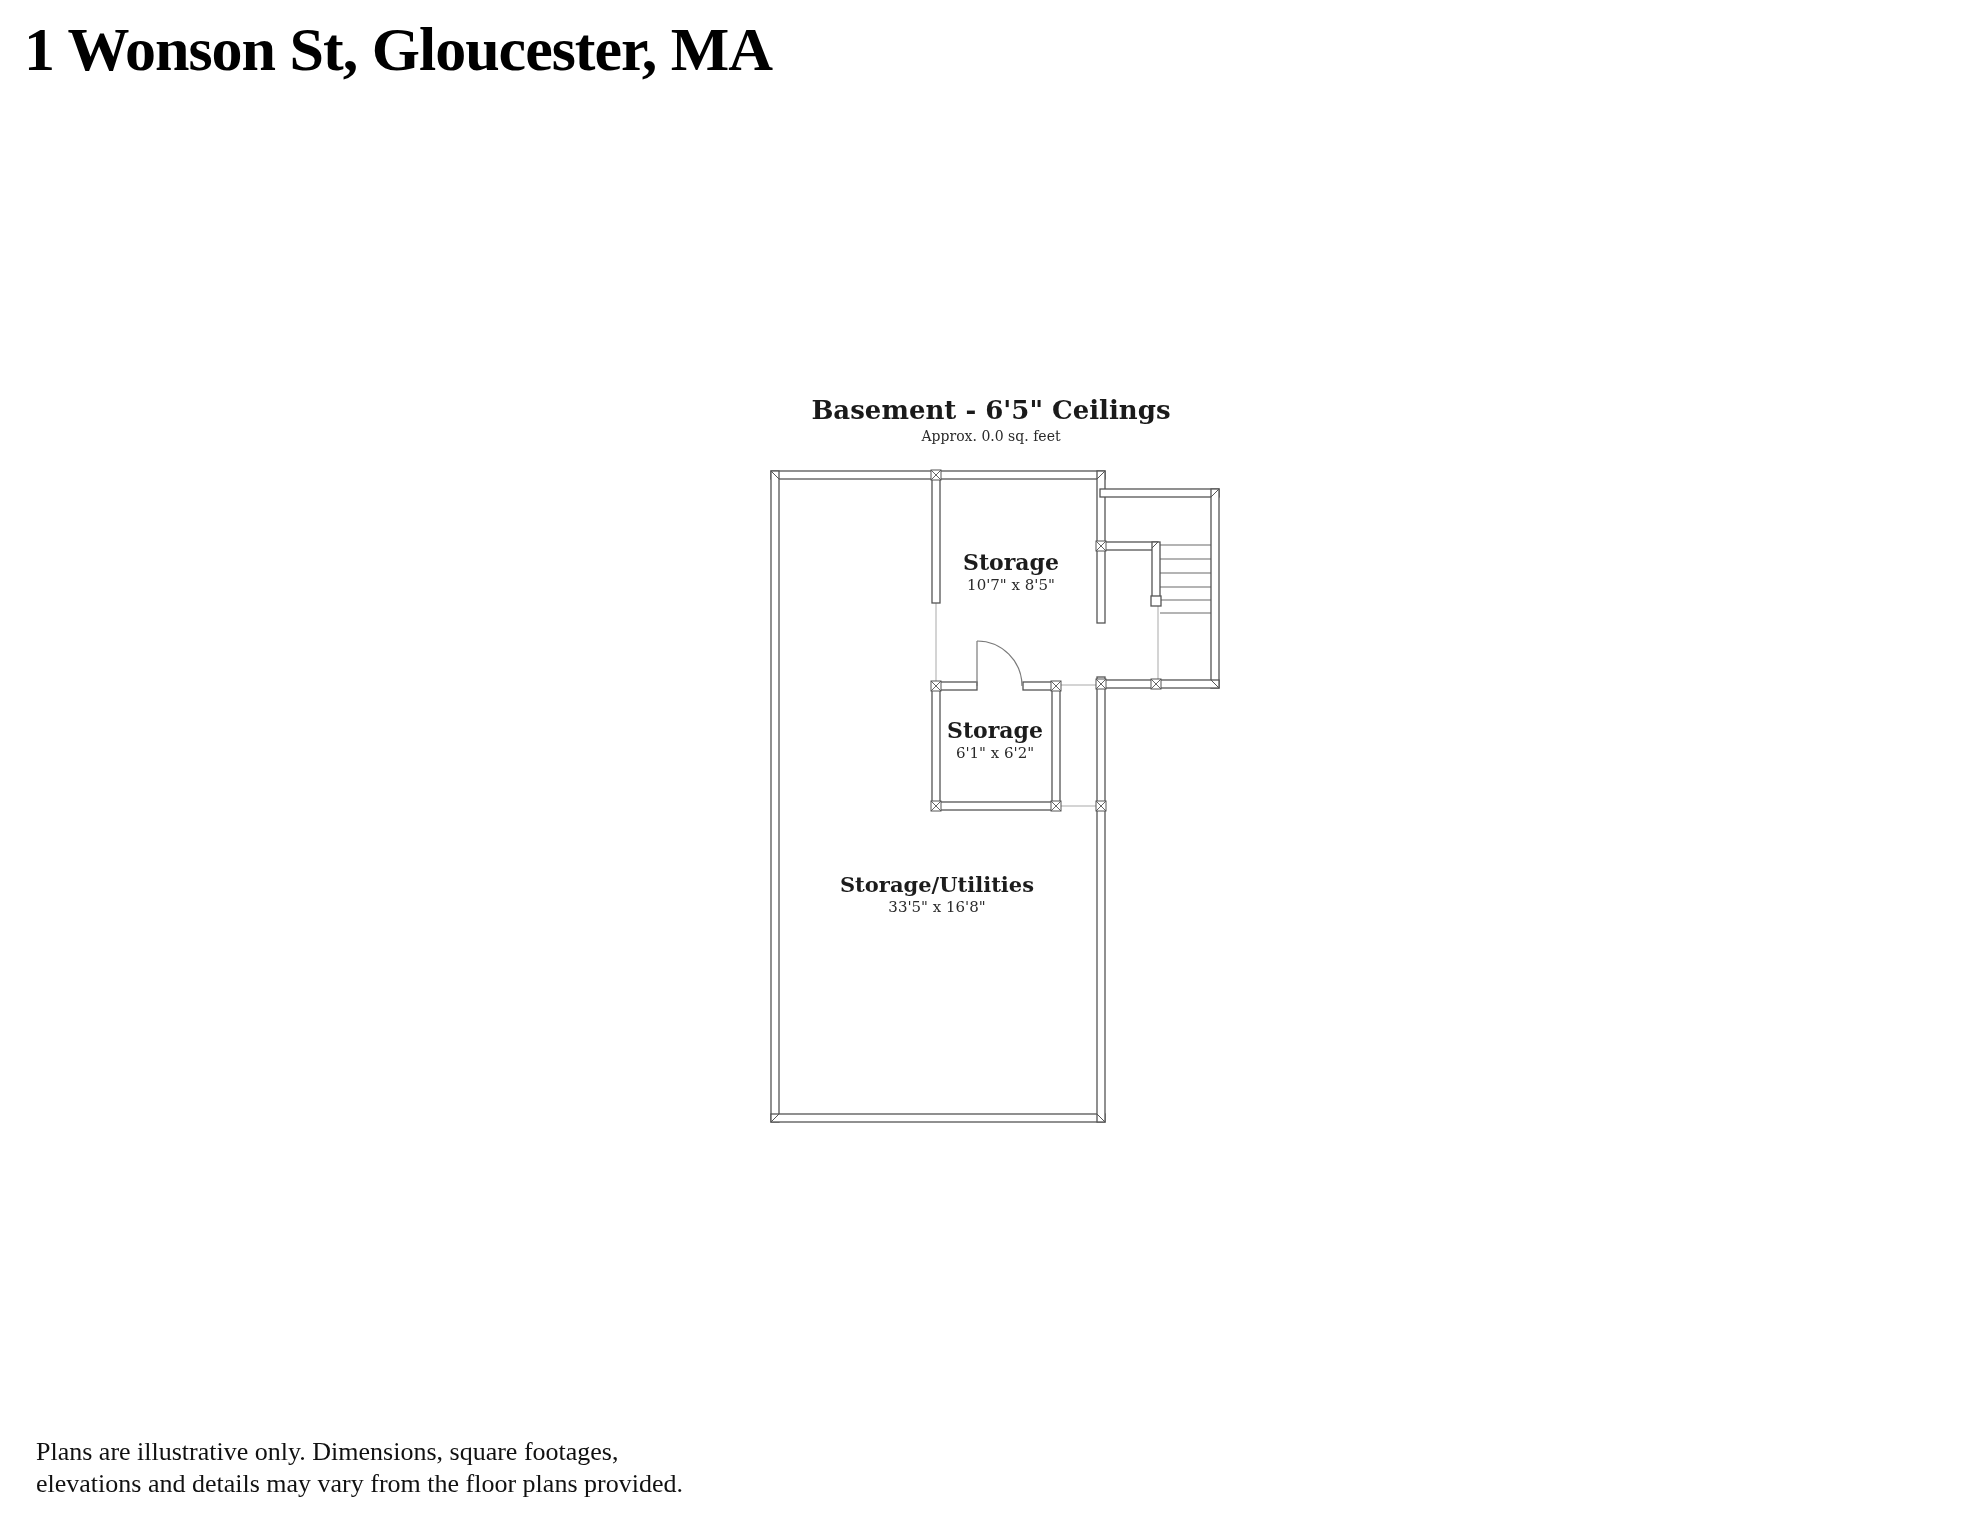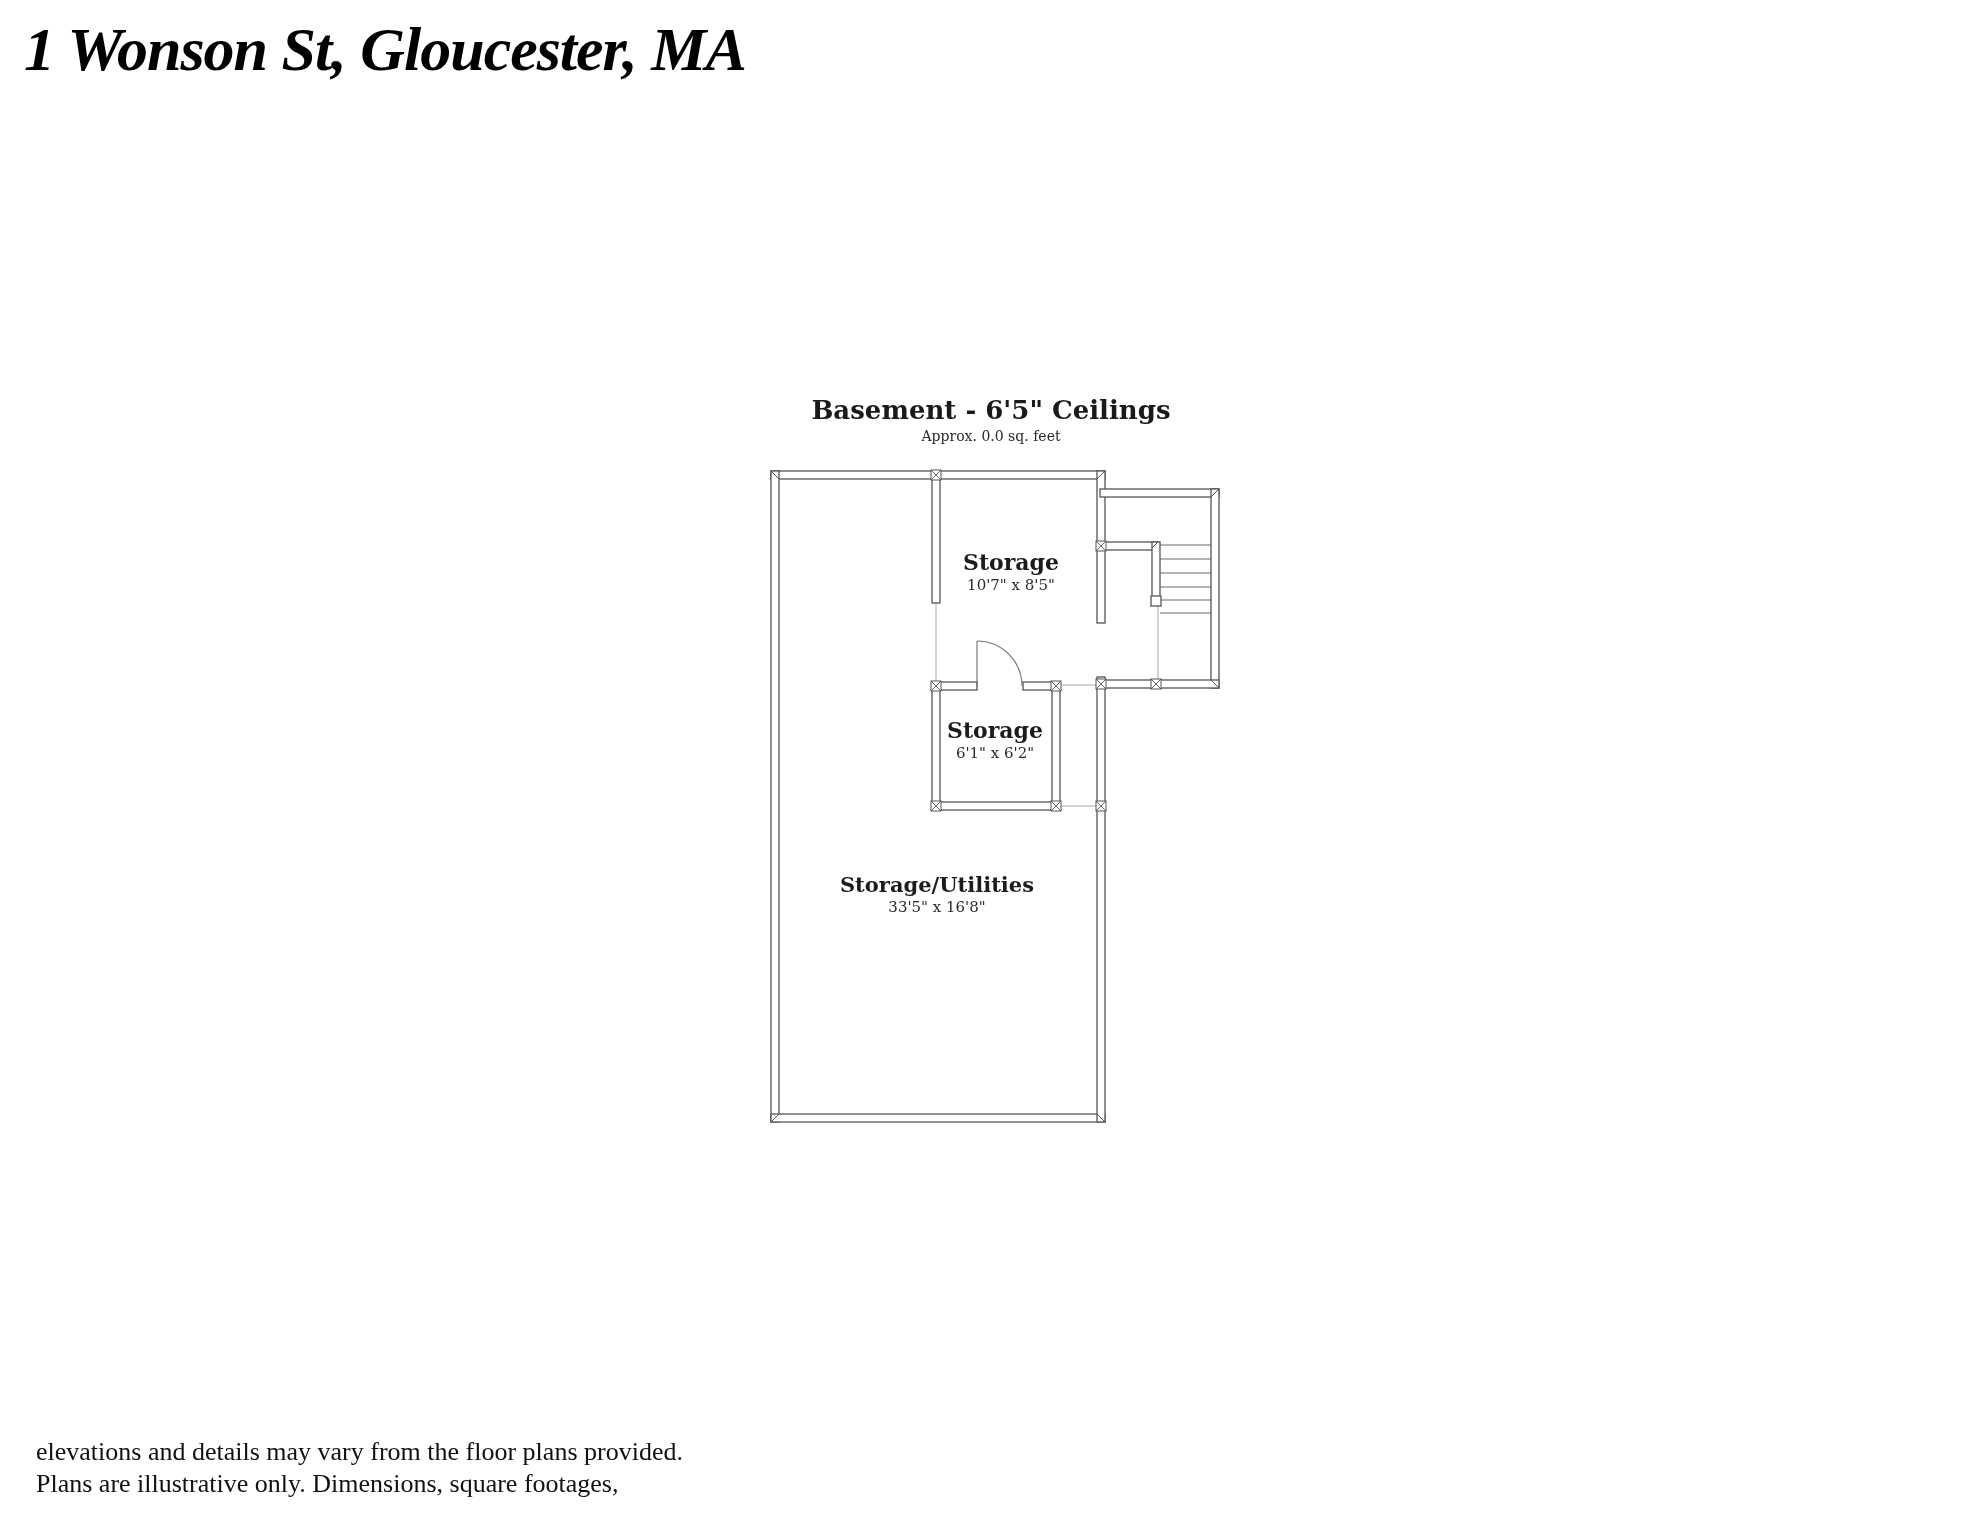--- a/index.html
+++ b/index.html
@@ -7,21 +7,20 @@
     width: 1988px; height: 1536px;
     background: #ffffff;
     position: relative;
     overflow: hidden;
     font-family: "Liberation Serif", serif;
   }
   .page-title {
     position: absolute;
     left: 24px; top: 14px;
     font-family: "Liberation Serif", serif;
-    font-style: italic;
     font-weight: bold;
     font-size: 62px;
     letter-spacing: -1px;
     color: #000000;
     white-space: nowrap;
   }
   .plan-svg {
     position: absolute;
     left: 755px; top: 388px;
     width: 480px; height: 752px;
@@ -167,15 +166,15 @@
 
     <text class="room-name" x="995" y="738" text-anchor="middle">Storage</text>
     <text class="room-dims" x="995" y="758" text-anchor="middle">6'1" x 6'2"</text>
 
     <text class="room-name-sm" x="937" y="892" text-anchor="middle">Storage/Utilities</text>
     <text class="room-dims" x="937" y="912" text-anchor="middle">33'5" x 16'8"</text>
   </g>
 </svg>
 
 <div class="footer">
+  <div>Plans are illustrative only. Dimensions, square footages,</div>
   <div>elevations and details may vary from the floor plans provided.</div>
-  <div>Plans are illustrative only. Dimensions, square footages,</div>
 </div>
 
 </body></html>

